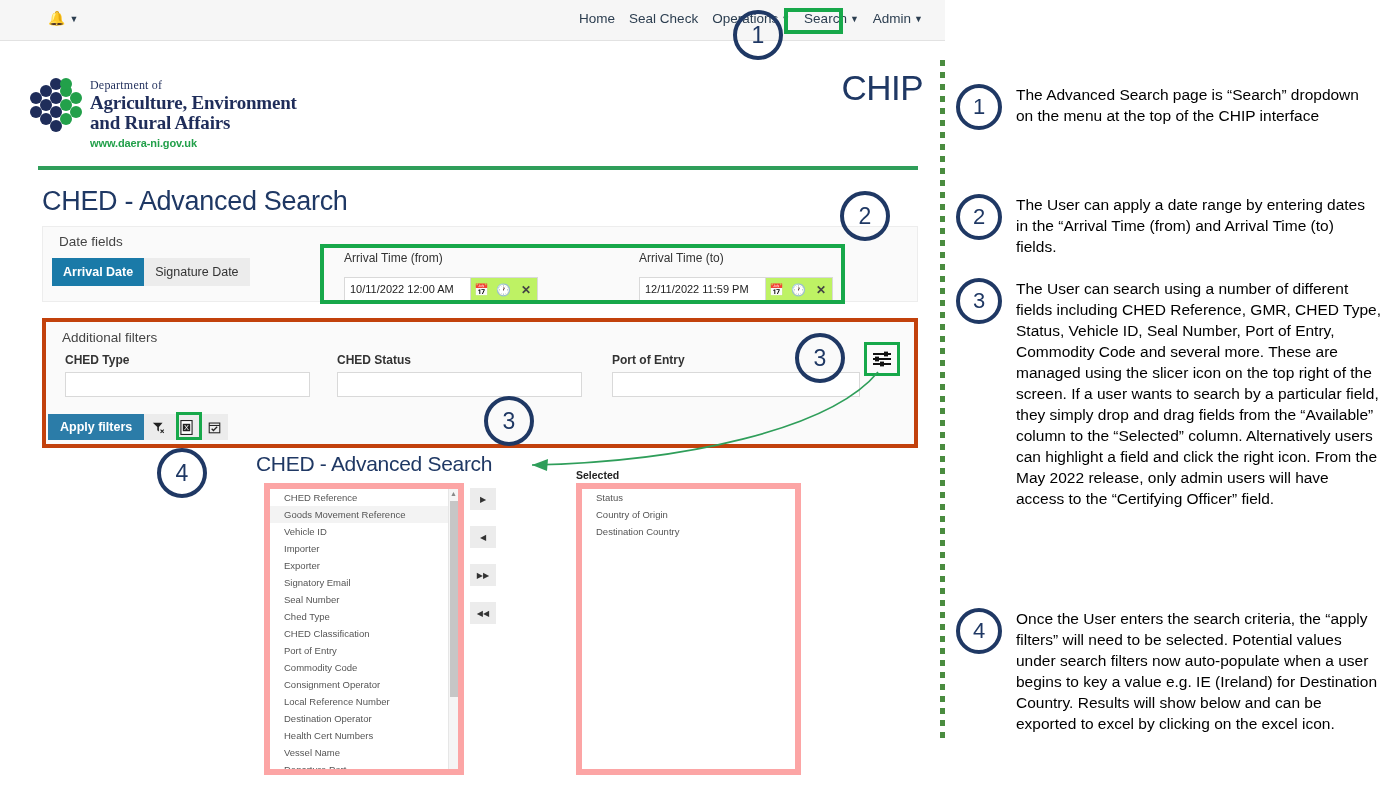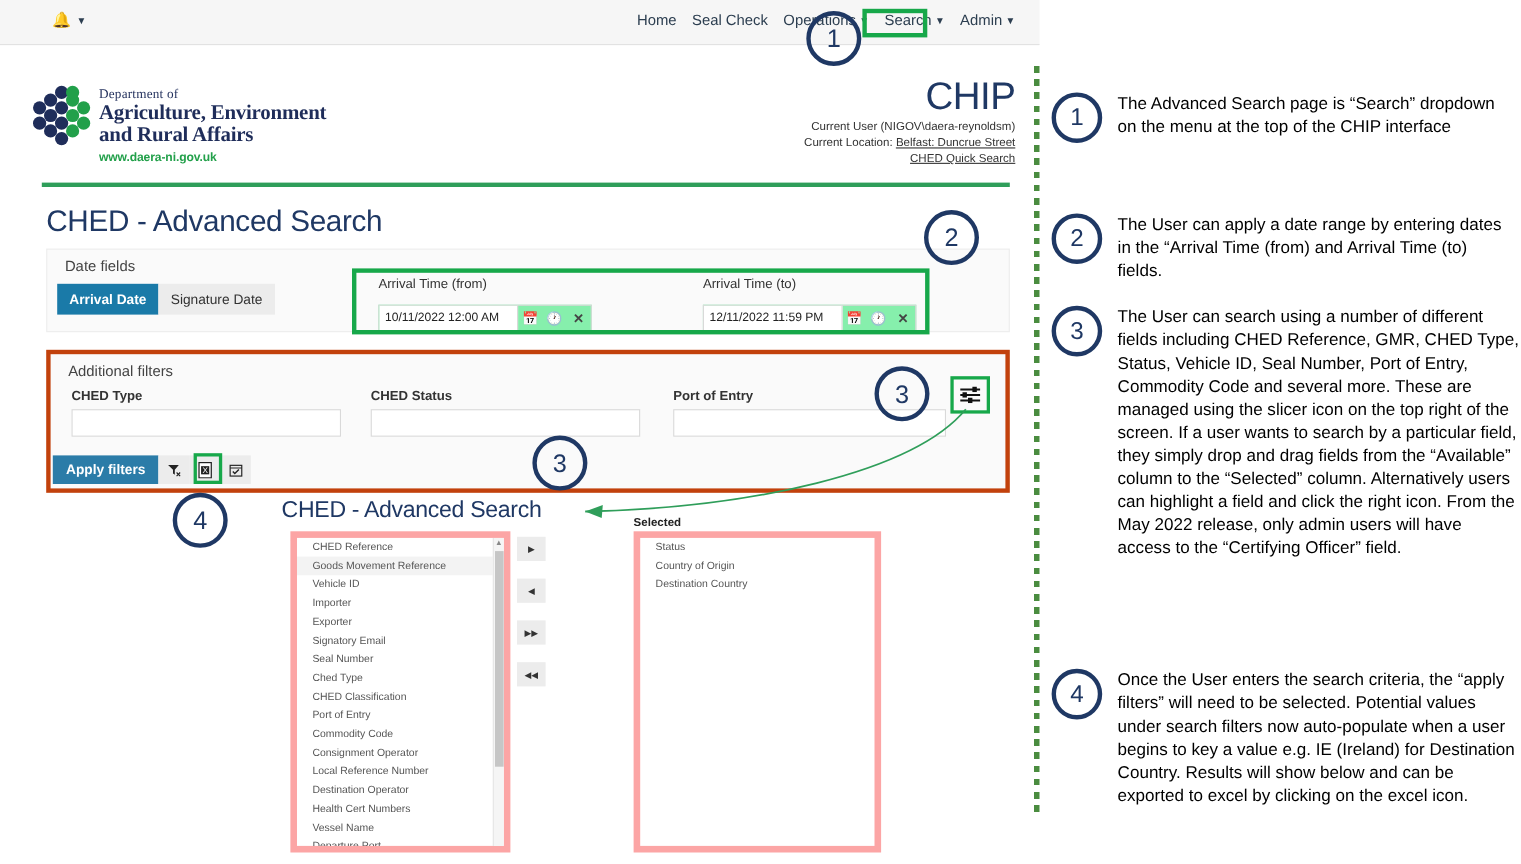--- a/index.html
+++ b/index.html
@@ -77,21 +77,21 @@
   }
   .tab.active { background:#1a7aa8; color:#fff; font-weight:bold; }
   .tab.inactive { background:#ececec; color:#333; }
 
   .dt-group { position:absolute; top:24px; }
   #dt-from { left:301px; }
   #dt-to   { left:596px; }
   .dt-label { font-size:12px; color:#333; font-weight:normal; margin-bottom:12px; }
   .dt-input-wrap {
     display:flex; align-items:center; height:25px;
-    background:#86efac; border:1px solid #d9d9d9; width:194px;
+    background:#bef264; border:1px solid #d9d9d9; width:194px;
   }
   .dt-text {
     flex:1; height:23px; line-height:23px; background:#fff;
     font-size:11px; color:#222; padding:0 5px; border-right:1px solid #d9d9d9;
     white-space:nowrap; overflow:hidden;
   }
   .dt-ico { width:22px; text-align:center; font-size:12px; color:#444; cursor:pointer; }
   .dt-ico.cal { color:#1565c0; }
 
   #hl-dates { left:320px; top:244px; width:525px; height:60px; }
@@ -230,26 +230,20 @@
     </div>
     <div id="brand-text">
       <div class="b-dept">Department of</div>
       <div class="b-main">Agriculture, Environment</div>
       <div class="b-main">and Rural Affairs</div>
       <div class="b-url">www.daera-ni.gov.uk</div>
     </div>
   </div>
 
   <div id="chip-title">CHIP</div>
-  <div id="chip-meta">
-    <div>Current User (NIGOV\daera-reynoldsm)</div>
-    <div><span>Current Location:</span>
-      <a>Belfast: Duncrue Street</a></div>
-    <div><a>CHED Quick Search</a></div>
-  </div>
 
   <div id="green-rule"></div>
 
   <div id="page-title">CHED - Advanced Search</div>
 
   <div id="card-date">
     <div id="lbl-datefilters">Date fields</div>
     <div id="tabs">
       <div class="tab active">Arrival Date</div>
       <div class="tab inactive">Signature Date</div>

